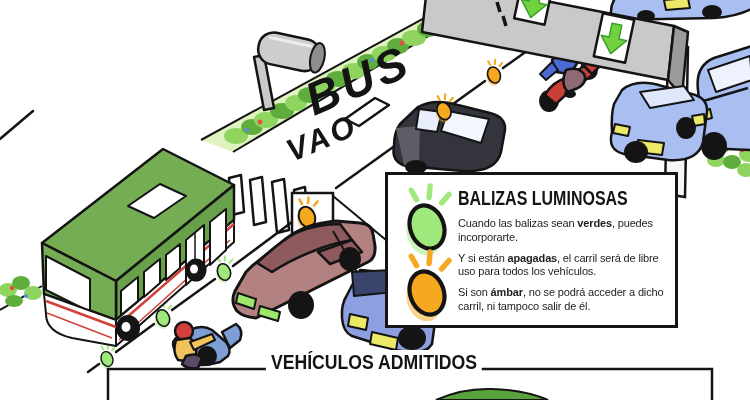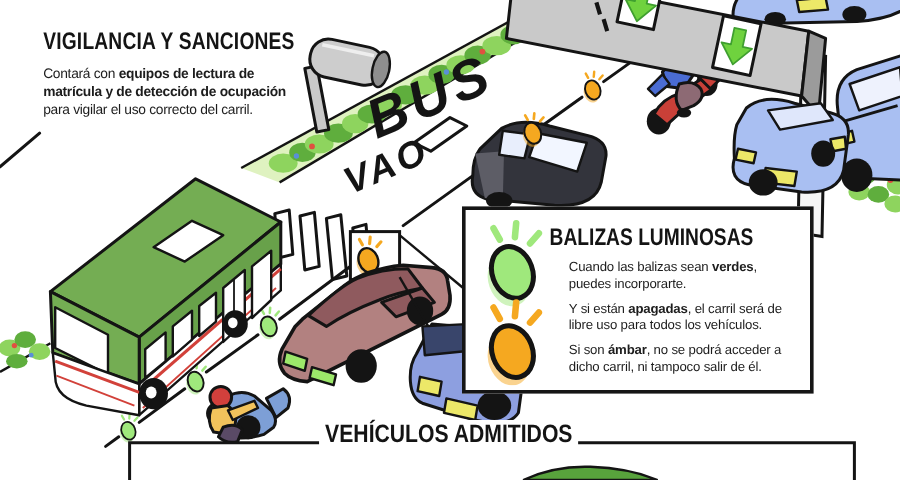--- a/index.html
+++ b/index.html
@@ -11,21 +11,21 @@
   .vigilancia h1{margin:0;font-size:20px;font-weight:900;white-space:nowrap;
                  transform:scaleX(0.8);transform-origin:left top;letter-spacing:.2px;}
   .vigilancia p{margin:8px 0 0;font-size:11.5px;line-height:1.3;letter-spacing:-.25px;color:#1d1d1d;width:218px;}
   strong{font-weight:700;}
   .callout{left:385px;top:172px;width:293px;height:156px;background:#fff;
            border:3px solid #151515;box-sizing:border-box;display:flex;gap:4px;padding:6px 6px 4px 8px;}
   .callout .lights{flex:0 0 58px;}
   .callout .text{flex:1;min-width:0;padding-top:6px;}
   .callout h2{margin:0;font-size:20px;font-weight:900;white-space:nowrap;
               transform:scaleX(0.8);transform-origin:left top;}
-  .callout p{margin:7px 16px 0;font-size:11px;line-height:1.25;letter-spacing:-.15px;color:#1d1d1d;}
+  .callout p{margin:7px 0 0;font-size:11px;line-height:1.25;letter-spacing:-.15px;color:#1d1d1d;}
   .admitted-title{left:374px;top:350px;transform:translateX(-50%) scaleX(0.84);
                   font-size:21px;font-weight:900;white-space:nowrap;background:#fff;padding:0 6px;}
 </style>
 </head>
 <body>
 
 <div class="scene">
 
 <svg class="art" width="750" height="400" viewBox="0 0 750 400">
   <defs>
@@ -261,24 +261,20 @@
     <path d="M186,356 Q196,352 202,358 L198,368 Q188,370 182,364 Z" fill="#5a4a66"></path>
   </g>
 
   <g fill="none" stroke="#141414" stroke-width="2.5">
     <polyline points="108,400 108,369 270,369"></polyline>
     <polyline points="478,369 712,369 712,400"></polyline>
   </g>
   <path d="M436,400 Q462,388 492,389 Q524,390 548,400 Z" fill="#58a33c" stroke="#141414" stroke-width="2"></path>
 </svg>
 
-<div class="overlay vigilancia">
-  <h1>VIGILANCIA Y SANCIONES</h1>
-  <p><span>Contará con </span><strong>equipos de lectura de matrícula y de detección de ocupación</strong><span> para vigilar el uso correcto del carril.</span></p>
-</div>
 
 <div class="overlay callout">
   <svg class="lights" width="58" height="140" viewBox="0 0 58 140">
     <use href="#beacon" transform="translate(31,46) scale(2.1)" style="color:var(--beacon_green)"></use>
     <use href="#beacon" transform="translate(31,112) scale(2.1)" style="color:var(--beacon_amber)"></use>
   </svg>
   <div class="text">
     <h2>BALIZAS LUMINOSAS</h2>
     <p><span>Cuando las balizas sean </span><strong>verdes</strong><span>, puedes incorporarte.</span></p>
     <p><span>Y si están </span><strong>apagadas</strong><span>, el carril será de libre uso para todos los vehículos.</span></p>

